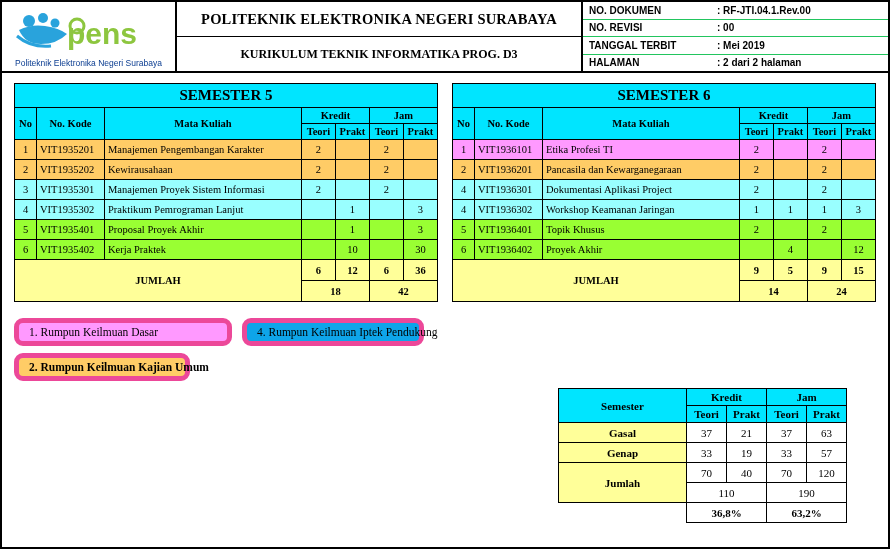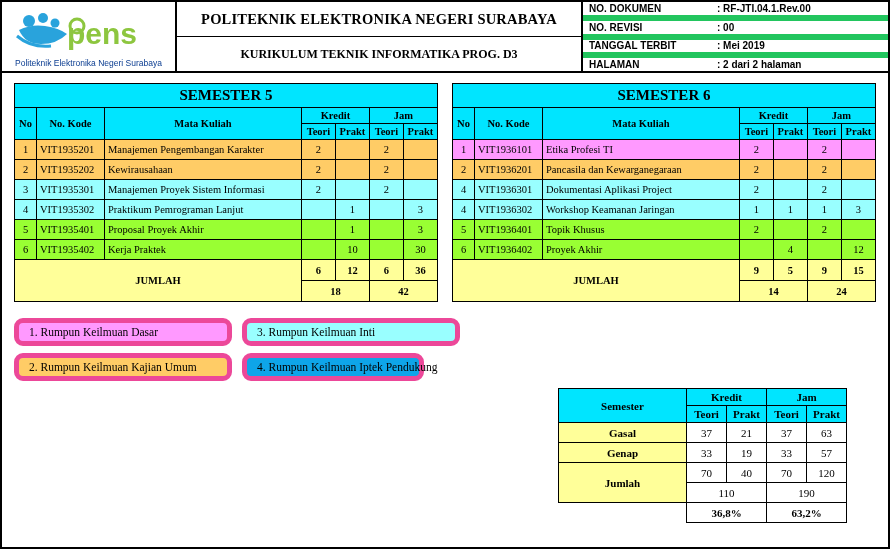--- a/index.html
+++ b/index.html
@@ -59,21 +59,21 @@
     font-weight:bold;font-size:12px;
     padding:4px 6px;text-align:left;
   }
   .meta-cell{
     width:305px;
     display:flex;flex-direction:column;
     box-sizing:border-box;
   }
   .meta-row{
     flex:1;display:flex;align-items:center;
-    border-bottom:6px solid #22c55e;
+    border-bottom:1px solid #22c55e;
     font-family:"Liberation Sans",sans-serif;
     font-size:10px;font-weight:bold;
   }
   .meta-row:last-child{border-bottom:none;}
   .meta-label{width:130px;padding-left:6px;box-sizing:border-box;}
   .meta-value{flex:1;padding-left:4px;box-sizing:border-box;font-weight:bold;}
 
   
   .sem-area{
     display:flex;gap:14px;
@@ -115,21 +115,21 @@
   .legend-item{
     border:5px solid #ec4899;
     border-radius:9px;
     padding:3px 10px;
     font-size:11.5px;
     font-family:"Liberation Serif",serif;
     white-space:nowrap;
     box-sizing:border-box;
   }
   .lg-pink{background:#ff99ff;width:218px;}
-  .lg-orange{background:#ffcc66;width:218px;}
+  .lg-orange{background:#ffcc66;width:176px;font-weight:bold;}
   .lg-cyan{background:#99ffff;width:218px;}
   .lg-green{background:#0ea5e9;width:182px;}
 
   
   .recap-wrap{
     position:absolute;
     left:556px;top:386px;
     width:288px;
   }
   .recap{width:288px;table-layout:fixed;font-size:11px;}
@@ -393,21 +393,20 @@
         </table>
     </div>
   </div>
 
   <div class="legend">
     <div class="legend-col">
       <div class="legend-item lg-pink">1. Rumpun Keilmuan Dasar</div>
       <div class="legend-item lg-orange">2. Rumpun Keilmuan Kajian Umum</div>
     </div>
     <div class="legend-col">
-      <div class="legend-item lg-cyan">3. Rumpun Keilmuan Inti</div>
       <div class="legend-item lg-green">4. Rumpun Keilmuan Iptek Pendukung</div>
     </div>
   </div>
 
   <div class="recap-wrap">
     <table class="recap">
       <colgroup>
         <col style="width:128px">
           <col style="width:40px">
           <col style="width:40px">

